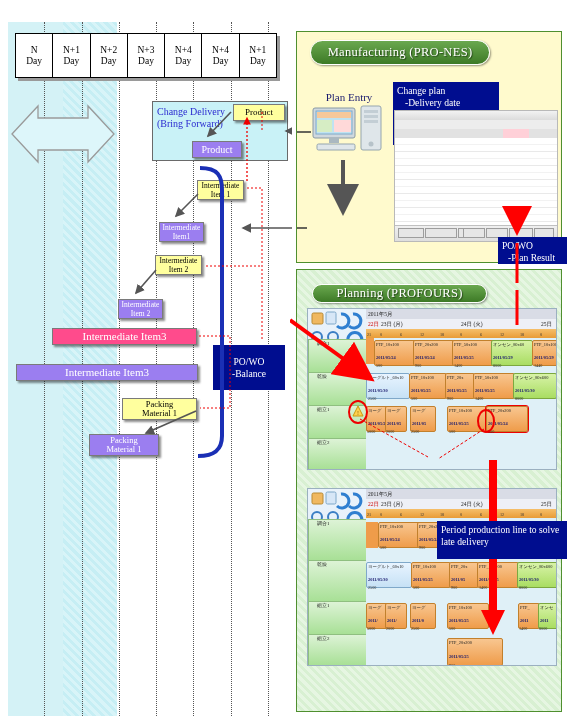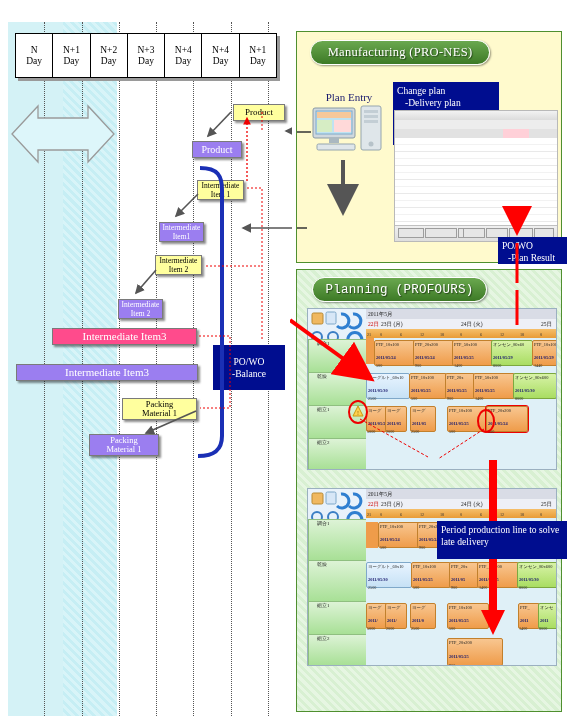--- a/index.html
+++ b/index.html
@@ -71,21 +71,21 @@
      justify-content:center;color:#e8312b;font-size:15px;}
   #mrp-box span{font-size:15px;}
   #grid-shot{left:97px;top:78px;width:164px;height:132px;background:#f4f4f4;
      border:1px solid #b9b9b9;overflow:hidden;}
   #powo-plan-result{left:498px;top:237px;width:69px;height:27px;}
 
   
   #plan-panel{left:296px;top:269px;width:266px;height:443px;
      background:repeating-linear-gradient(45deg,#e6f6e2 0 3px,#d8f0d2 3px 6px);
      border:1.3px solid #4f8f2f;}
-  #plan-pill{left:15px;top:7px;width:175px;height:25px;font-family:Liberation Mono, monospace;}
+  #plan-pill{left:15px;top:14px;width:175px;height:19px;}
   .gantt{background:#fff;border:1px solid #9bb0c0;overflow:hidden;position:absolute;}
   #gantt1{left:10px;top:38px;width:248px;height:160px;}
   #gantt2{left:10px;top:218px;width:248px;height:176px;}
   #changeline-note{left:437px;top:521px;width:130px;height:38px;}
 
   
   .g-toolbar{position:absolute;left:0;top:0;width:58px;height:100%;
      background:linear-gradient(#eaf3fb,#d6e7f5);border-right:1px solid #b7c8d6;}
   .g-month{position:absolute;left:58px;top:0;right:0;height:10px;background:#d9dce6;
      font-size:5.5px;color:#222;padding-left:2px;line-height:10px;}
@@ -151,20 +151,26 @@
     </div>
   </div>
 
   <div class="abs" id="fix-diamond">
     <svg width="110" height="72" viewBox="0 0 110 72">
       <polygon points="4,36 30,8 30,20 80,20 80,8 106,36 80,64 80,52 30,52 30,64" fill="#ddf6fa" stroke="#9a9a9a" stroke-width="1.3"></polygon>
       <polygon points="8,40 34,12 34,24 84,24 84,12 110,40 84,68 84,56 34,56 34,68" fill="none" stroke="#b0b0b0" stroke-width="0" opacity=".4"></polygon>
     </svg>
   </div>
 
+  <div class="abs" id="change-delivery">
+    <div id="cd-text">
+      <div>Change Delivery</div>
+      <div>(Bring Forward)</div>
+    </div>
+  </div>
   <div class="abs box yellow" style="left:233px;top:104px;width:52px;height:17px;font-size:9px;">
     <span>Product</span>
   </div>
   <div class="abs box purple" style="left:192px;top:141px;width:50px;height:17px;font-size:10px;">
     <span>Product</span>
   </div>
 
 
   <div class="abs box yellow" style="left:197px;top:180px;width:47px;height:20px;">
     <span>Intermediate</span>
@@ -254,21 +260,21 @@
       <rect x="50" y="2" width="20" height="44" rx="2" fill="#dfe6ea" stroke="#95a5ae"></rect>
       <rect x="53" y="6" width="14" height="3" fill="#c3ced5"></rect>
       <rect x="53" y="11" width="14" height="3" fill="#c3ced5"></rect>
       <rect x="53" y="16" width="14" height="3" fill="#c3ced5"></rect>
       <circle cx="60" cy="40" r="2.5" fill="#b6c2c9"></circle>
     </svg>
   </div>
 
   <div class="abs blue-note" id="changeplan-note">
     <div>Change plan</div>
-    <div style="padding-left:8px">-Delivery plan</div>
+    <div style="padding-left:8px">-Delivery date</div>
     <div style="padding-left:8px">-Quantity</div>
     <div style="padding-left:8px">-Delete plan</div>
   </div>
 
   <div class="abs" id="grid-shot">
     <div style="position:absolute;left:0;top:0;right:0;height:9px;background:linear-gradient(#f2f2f2,#dcdcdc);border-bottom:1px solid #c0c0c0"></div>
     <div style="position:absolute;left:0;top:9px;right:0;height:9px;background:#ededed;border-bottom:1px solid #ccc"></div>
     <div style="position:absolute;left:0;top:18px;right:0;height:9px;background:#e2e2e2;border-bottom:1px solid #bbb"></div>
     <div style="position:absolute;left:108px;top:18px;width:26px;bottom:16px;background:#ffd0d8;"></div>
     <div style="position:absolute;left:0;top:27px;right:0;bottom:16px;

